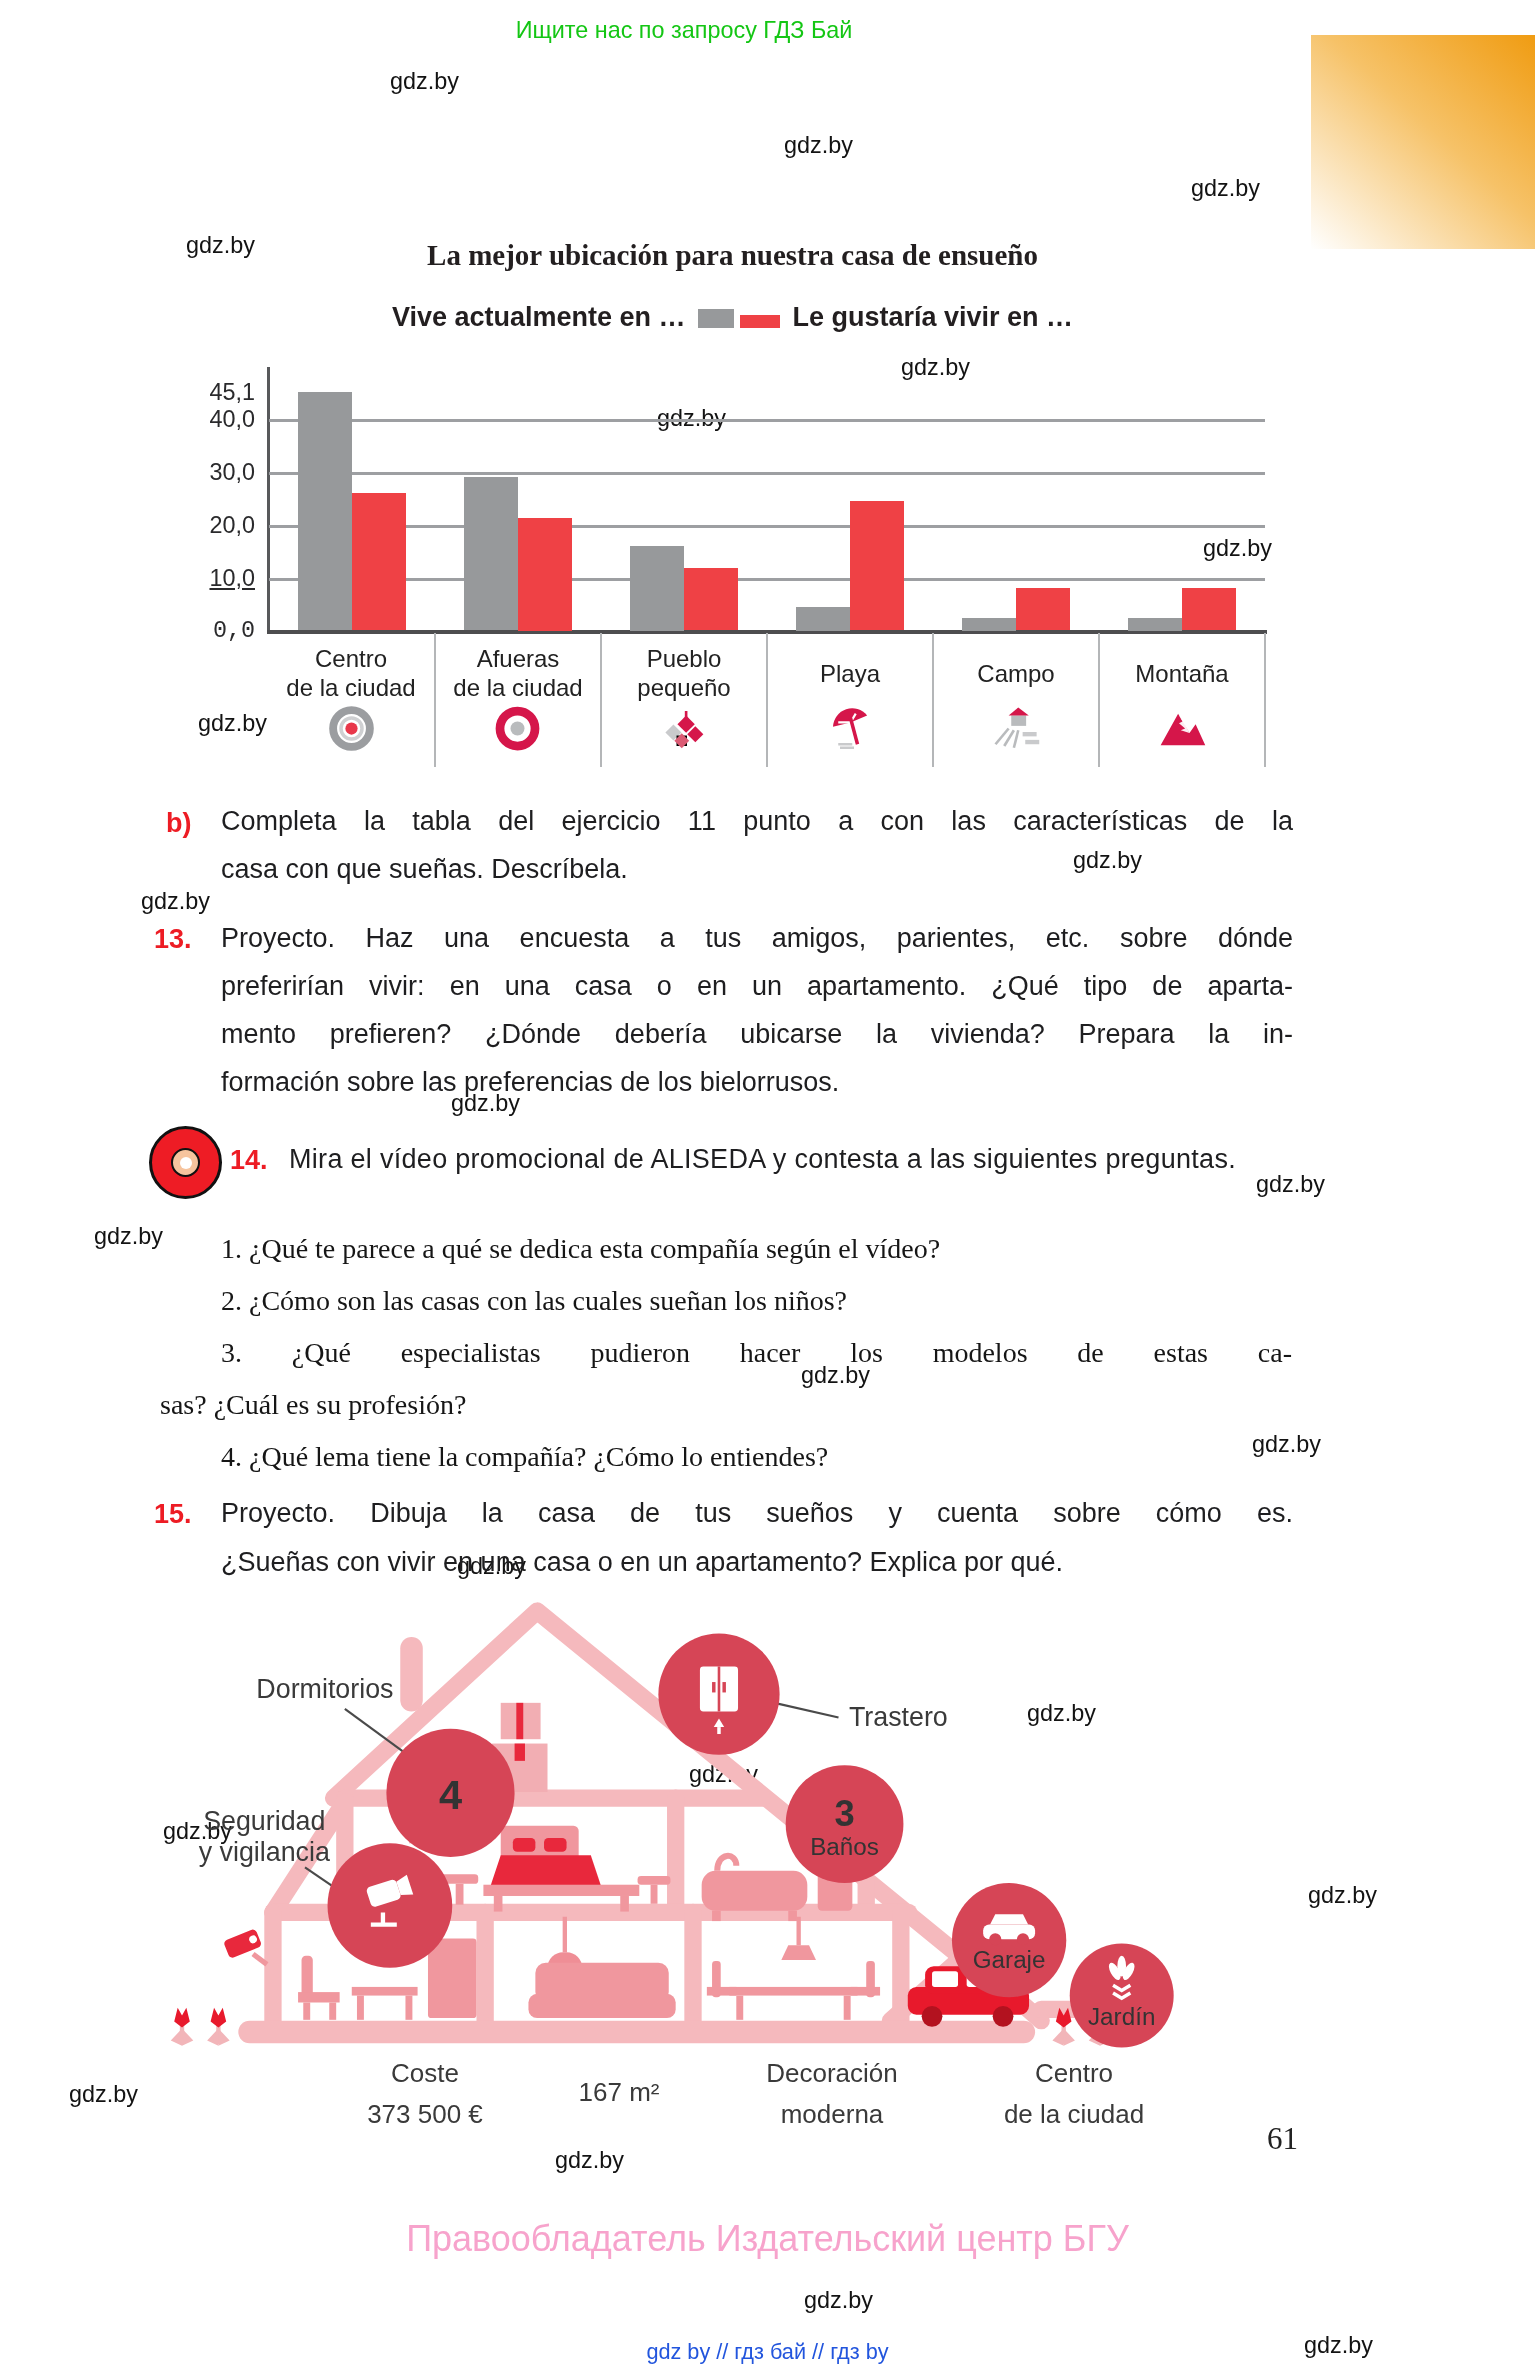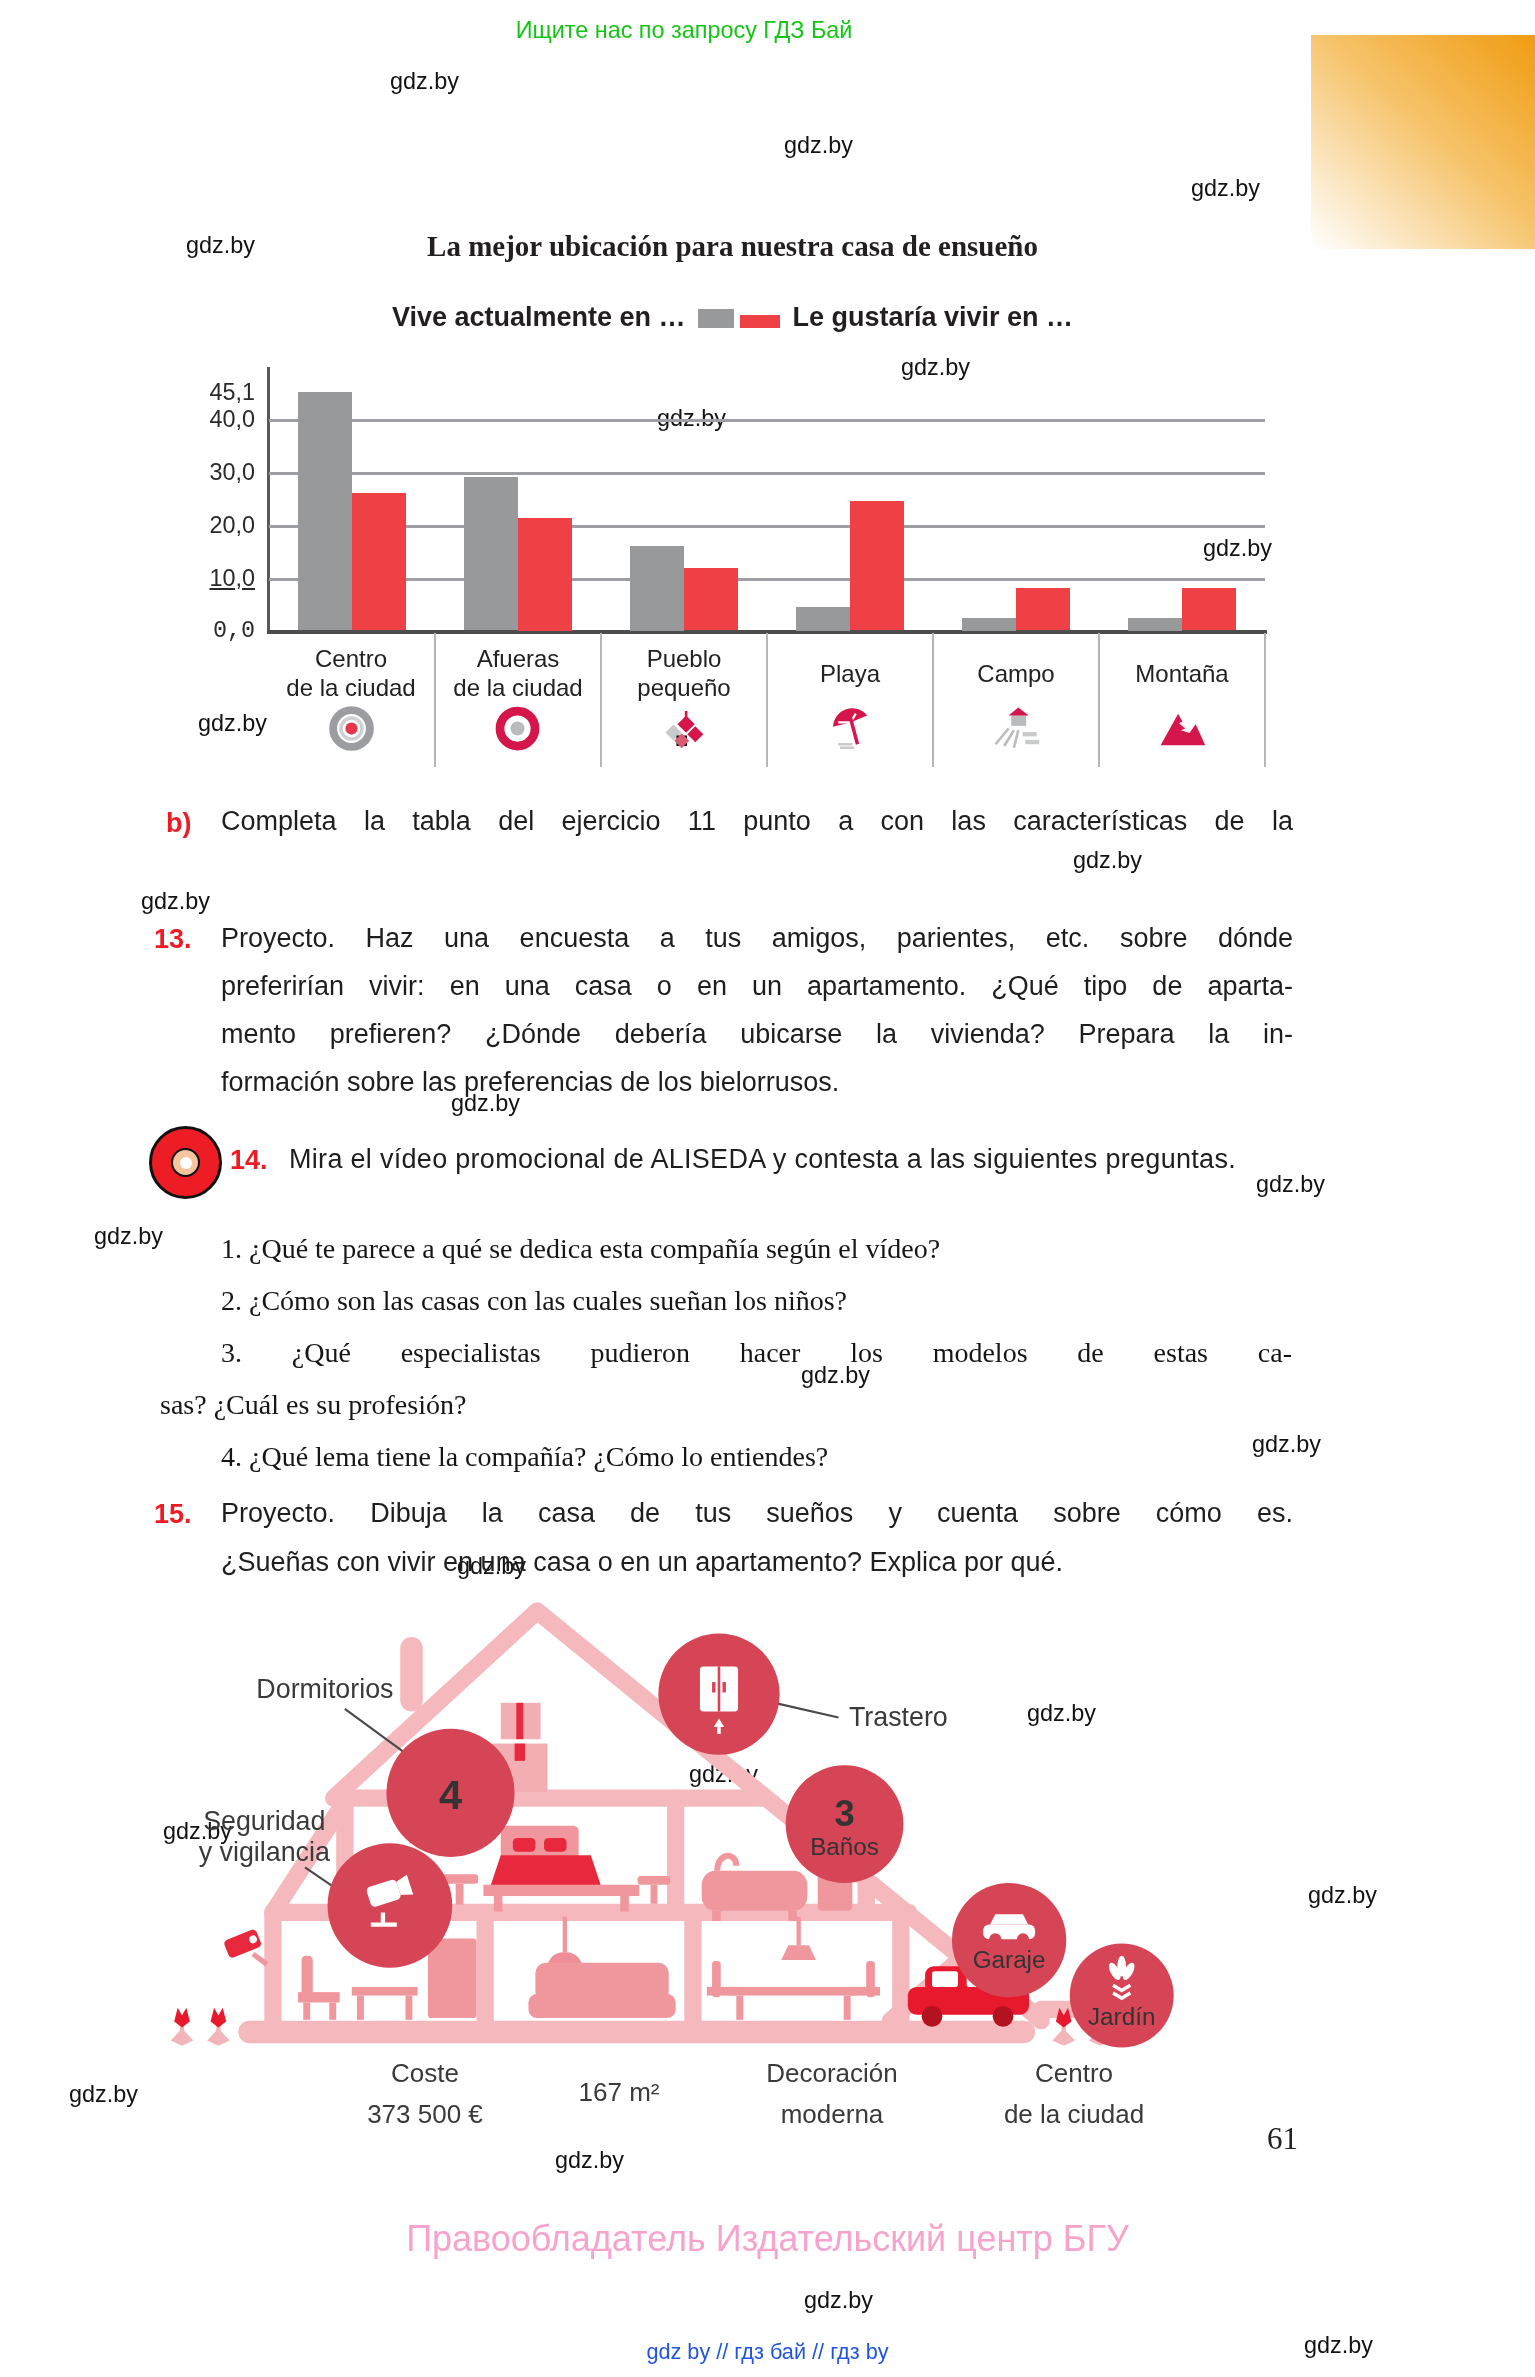--- a/index.html
+++ b/index.html
@@ -4,21 +4,21 @@
 <style>
   html,body{margin:0;padding:0;background:#fff;}
   #page{position:relative;width:1535px;height:2377px;background:#ffffff;overflow:hidden;
         font-family:"Liberation Sans",sans-serif;color:#1e1e20;}
   .wm{position:absolute;font:23.4px "Liberation Sans",sans-serif;color:#131313;white-space:nowrap;}
   .banner{position:absolute;top:17px;left:277px;width:814px;text-align:center;
           font:23.4px "Liberation Sans",sans-serif;color:#14c614;}
   .orange-decor{position:absolute;left:1311px;top:35px;width:224px;height:214px;
           background:linear-gradient(222deg,#f09c12 0%,#f6c268 45%,#ffffff 100%);}
   
-  .chart-title{position:absolute;left:217px;top:230px;width:1031px;text-align:center;
+  .chart-title{position:absolute;left:217px;top:239px;width:1031px;text-align:center;
           font:bold 29px "Liberation Serif",serif;color:#231f20;}
   .legend{position:absolute;left:217px;top:302px;width:1031px;display:flex;justify-content:center;
           align-items:flex-start;gap:12px;font:bold 27px "Liberation Sans",sans-serif;color:#231f20;}
   .sw1{display:inline-block;width:36px;height:19px;transform:translateY(7px);}
   .sw2{display:inline-block;width:40px;height:13px;transform:translateY(13px);margin-left:-5.2px;}
   .gridline{position:absolute;left:269px;width:996px;height:2.6px;background:#9d9fa2;}
   .yaxis{position:absolute;left:267px;top:367px;width:2.6px;height:265px;background:#58595b;}
   .baseline{position:absolute;left:267px;top:630px;width:1000px;height:3.5px;background:#4d4d4f;}
   .ytick{position:absolute;left:189px;width:66px;text-align:right;
          font:23.4px "Liberation Sans",sans-serif;color:#2a2a2c;}
@@ -181,20 +181,21 @@
       </div>
       <div class="cat-icon" style="left: 1158px;"><svg viewBox="0 0 56 56" width="49" height="49">
           <polygon points="3,47 23,11 36,33 43,23 54,47" fill="#d5164a"></polygon>
           <polygon points="23,11 28,20 24,22 31,28 26,30 36,33 30,21" fill="#ffffff" opacity="0.92"></polygon>
         </svg></div>
     </div>
 
   <span class="exnum" style="left:166px;top:808px">b)</span>
   <div class="extext" style="left:221px;top:797px">
     <div class="just">Completa la tabla del ejercicio 11 punto a con las características de la</div>
+    <div>casa con que sueñas. Descríbela.</div>
   </div>
 
   <span class="exnum" style="left:154px;top:924px">13.</span>
   <div class="extext" style="left:221px;top:914px">
     <div class="just">Proyecto. Haz una encuesta a tus amigos, parientes, etc. sobre dónde</div>
     <div class="just">preferirían vivir: en una casa o en un apartamento. ¿Qué tipo de aparta-</div>
     <div class="just">mento prefieren? ¿Dónde debería ubicarse la vivienda? Prepara la in-</div>
     <div>formación sobre las preferencias de los bielorrusos.</div>
   </div>
 

